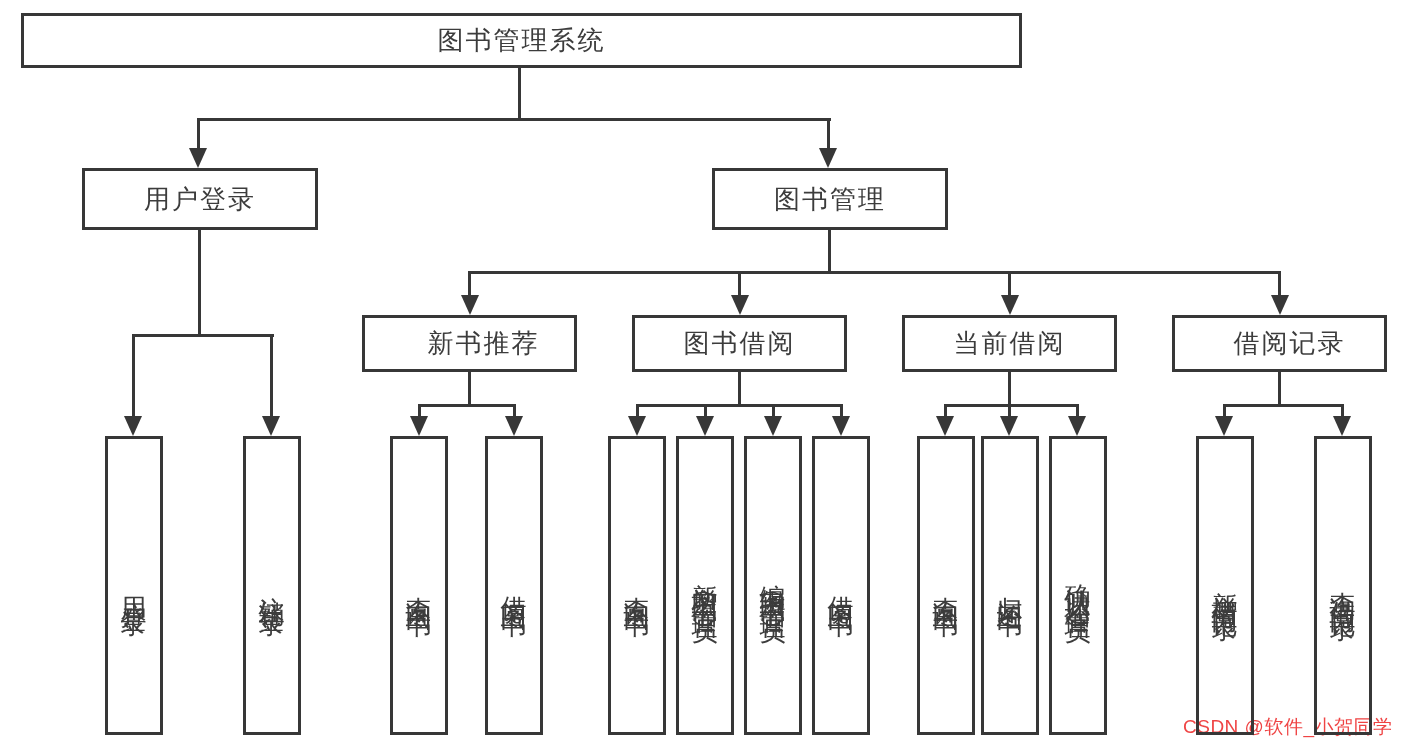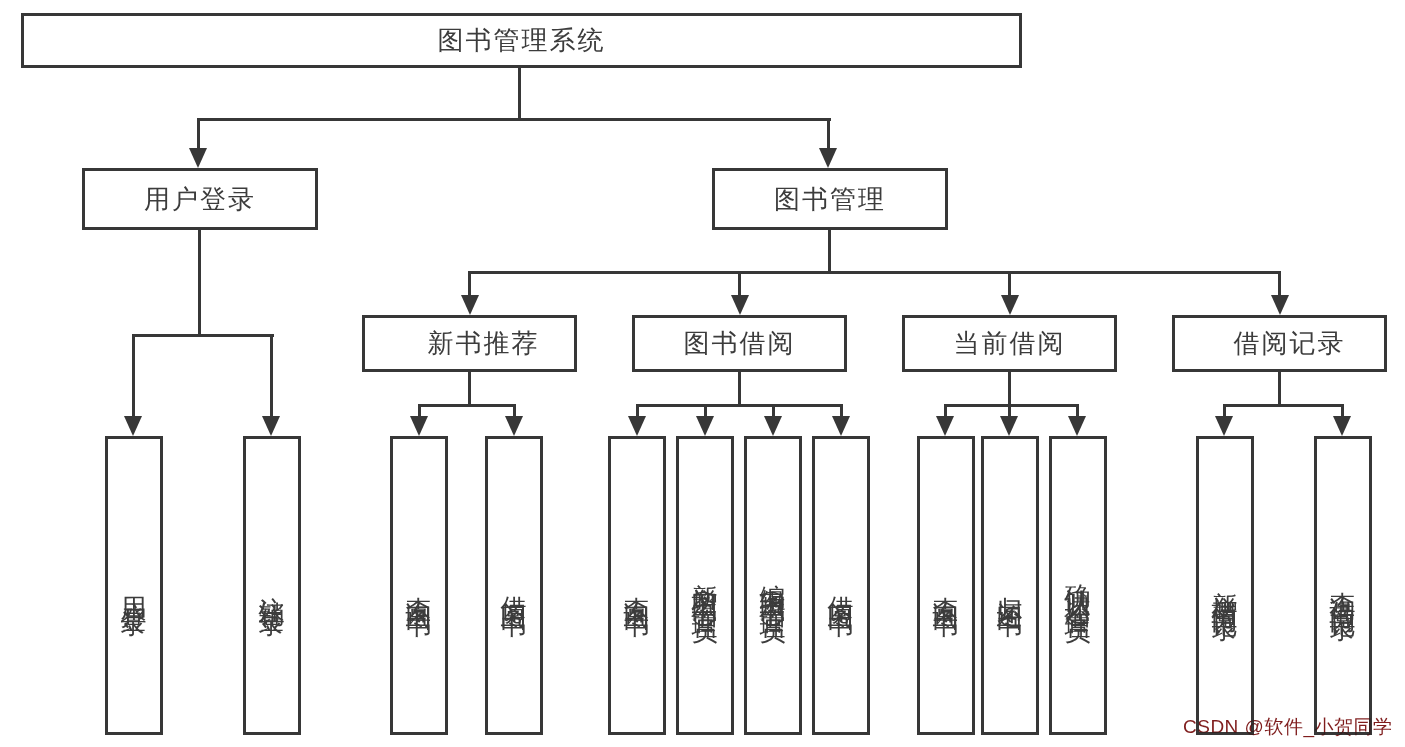--- a/index.html
+++ b/index.html
@@ -17,21 +17,21 @@
     font-size:26px;letter-spacing:5px;color:#3c3c3c;line-height:1;
   }
   .lv{position:absolute;width:3px;background:#373737;}
   .lh{position:absolute;height:3px;background:#373737;}
   .arr{
     position:absolute;width:0;height:0;
     border-left:9px solid transparent;border-right:9px solid transparent;
     border-top:20px solid #373737;
   }
   .watermark{
-    position:absolute;left:1183px;top:714px;font-size:19px;color:#7f1d1d;
+    position:absolute;left:1183px;top:714px;font-size:19px;color:#ef4444;
     white-space:nowrap;z-index:10;mix-blend-mode:darken;letter-spacing:0.5px;
   }
 </style>
 </head>
 <body>
 
 <div class="stage">
 
   <div class="box" style="left:21px;top:13px;width:1001px;height:55px;">
     <span class="hlabel">图书管理系统</span>

